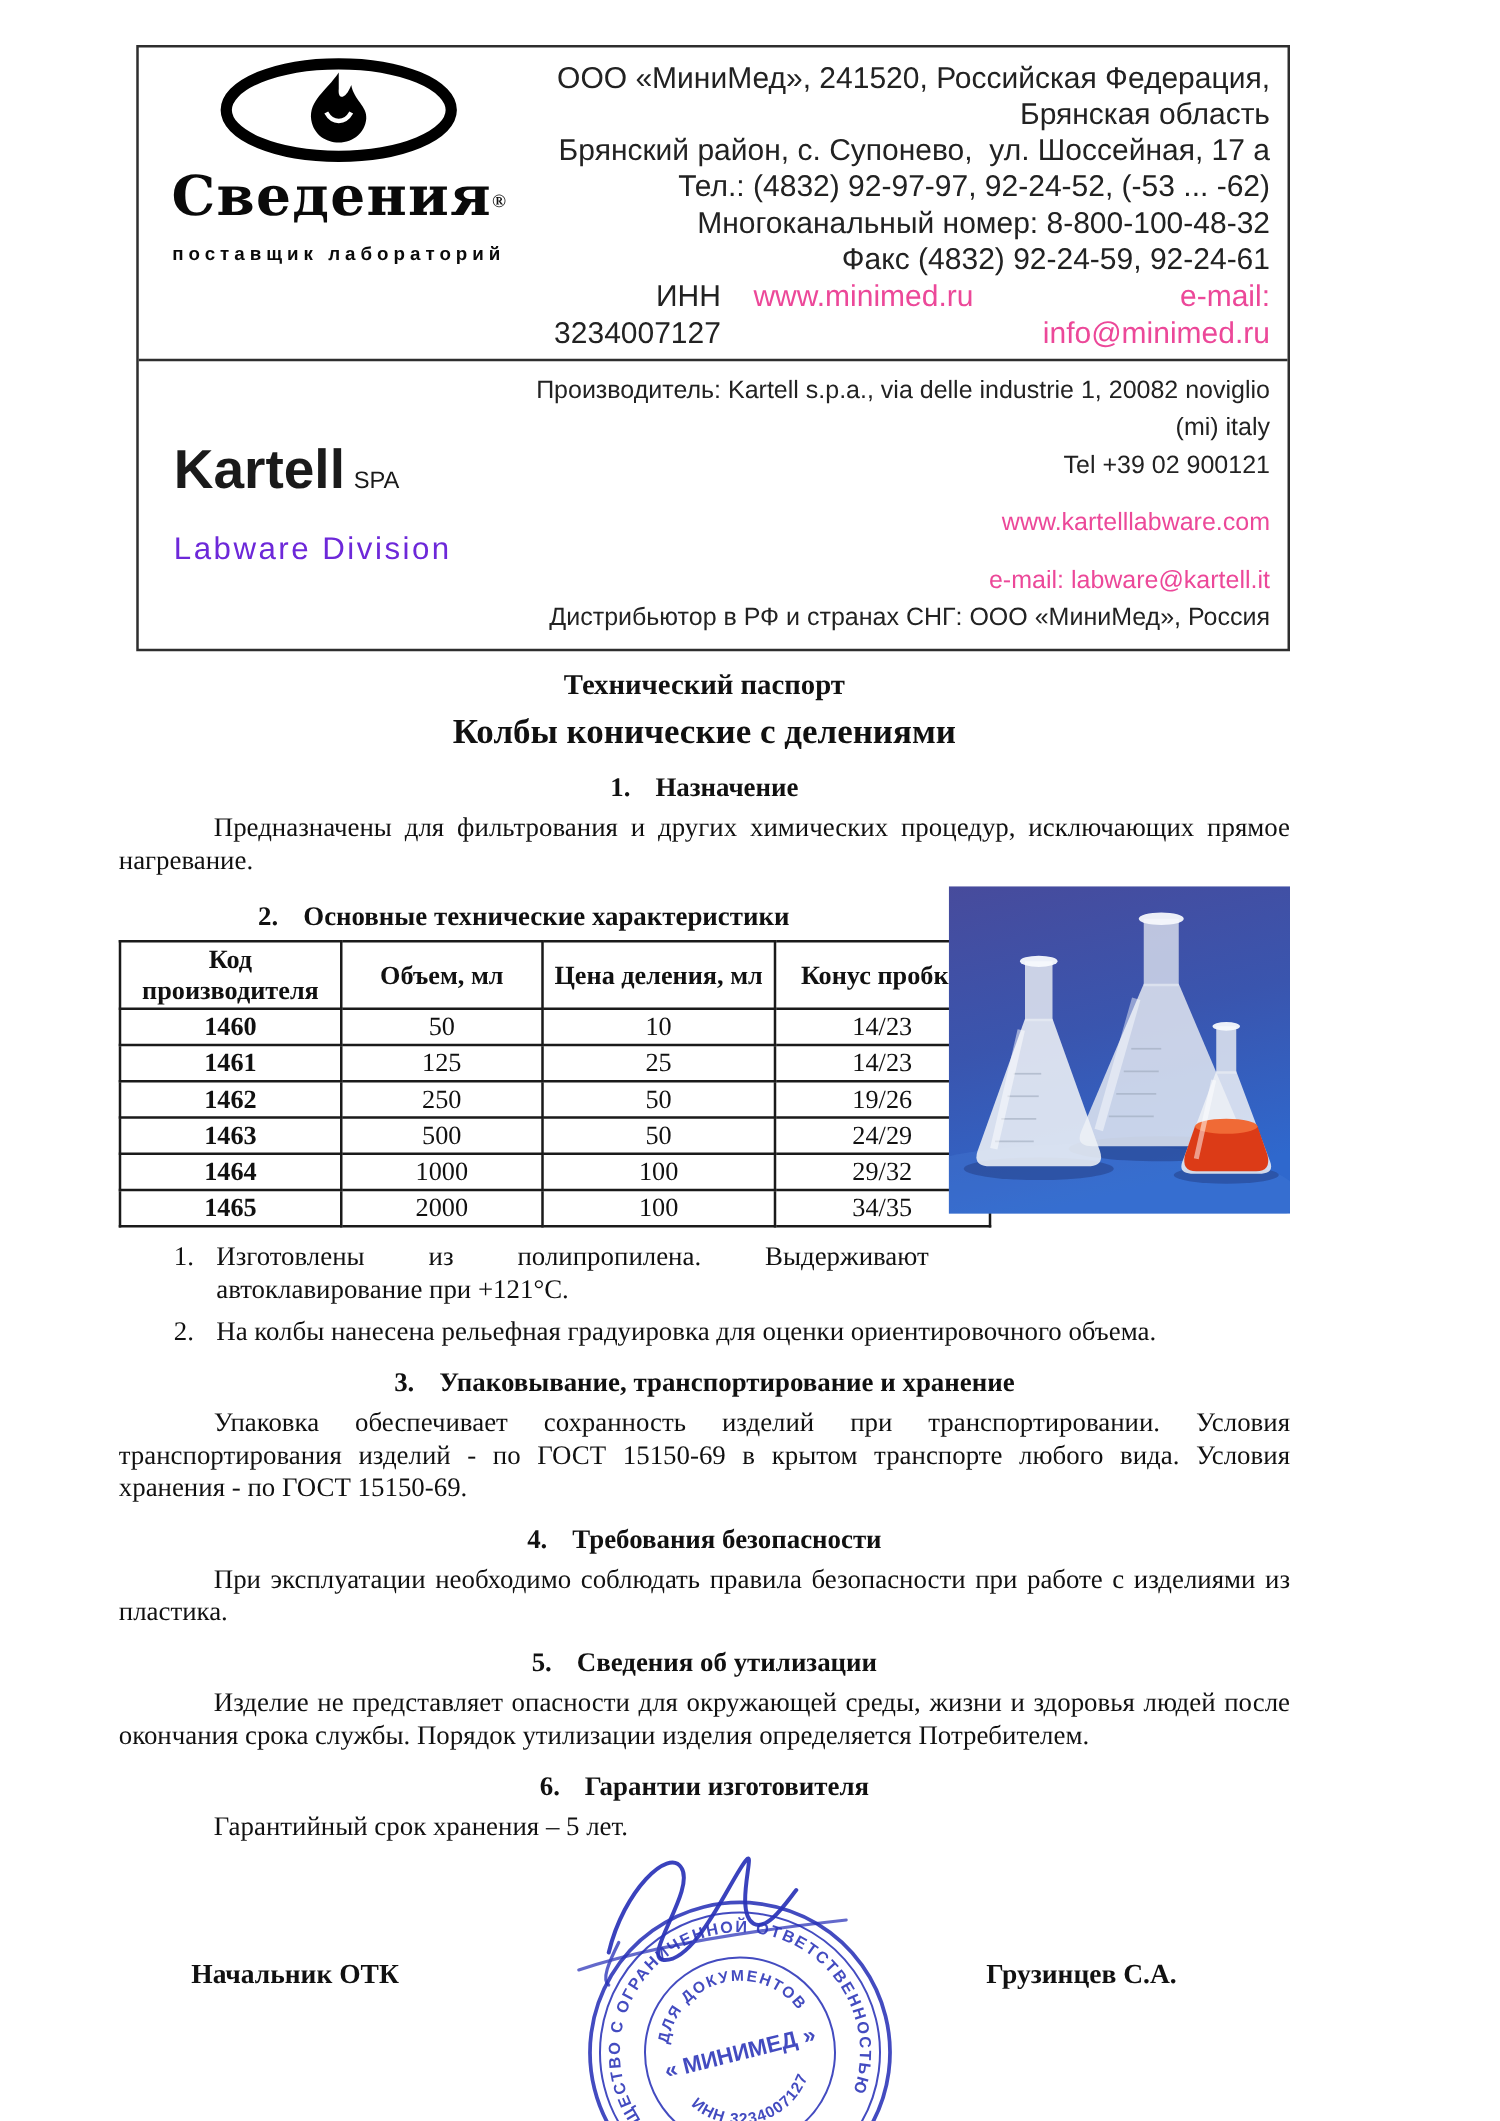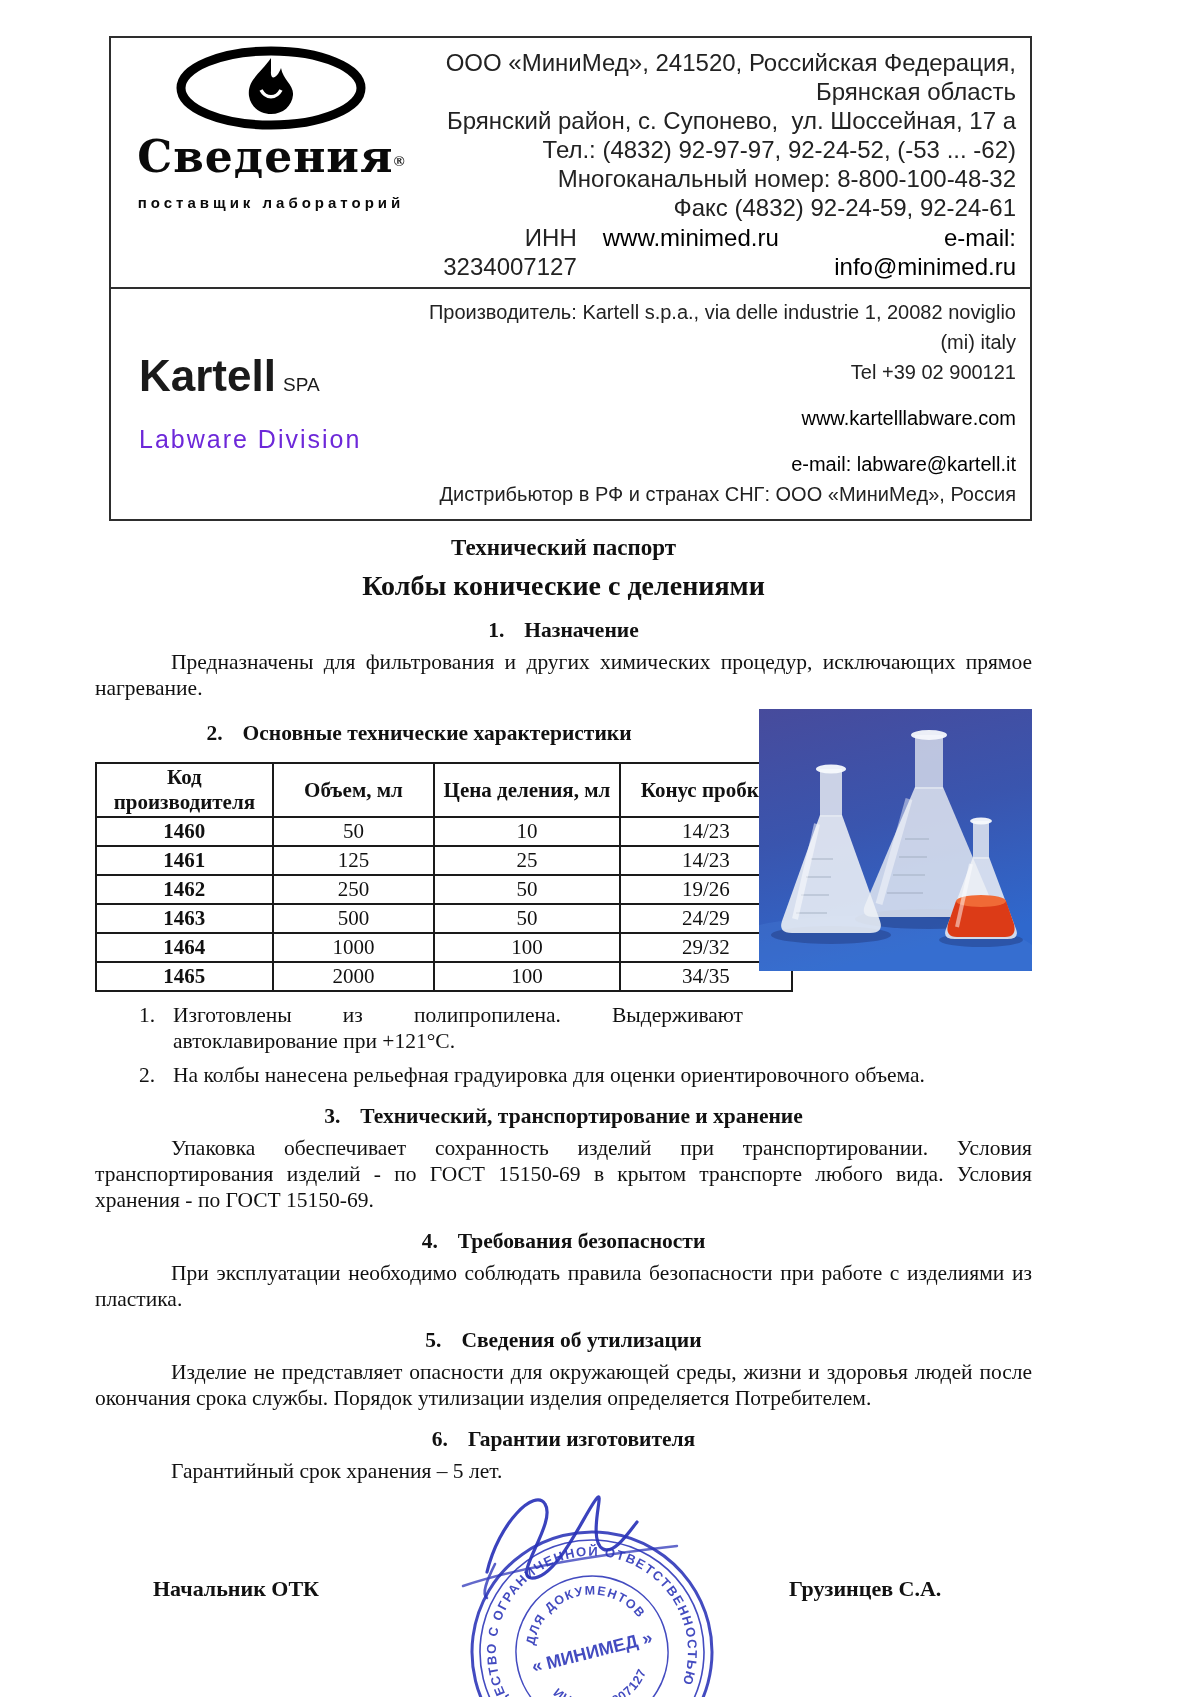--- a/index.html
+++ b/index.html
@@ -15,39 +15,39 @@
   .hrow.top { padding:8px 14px 6px 10px; }
   .hrow.bottom { border-top:2px solid #2e2e2e; padding:8px 14px 10px 14px; align-items:center; }
   .logo-col { width:300px; text-align:center; }
   .brand-line { line-height:46px; white-space:nowrap; }
   .brand { font-family:"DejaVu Serif", serif; font-weight:bold; font-size:44px; letter-spacing:1px; color:#0a0a0a; }
   .reg { font-size:15px; vertical-align:super; font-weight:bold; }
   .tagline { font-family:"Liberation Sans", sans-serif; font-weight:bold; font-size:15px; letter-spacing:4px; margin-top:4px; color:#0a0a0a; }
   .contact-col { flex:1; text-align:right; font-family:"Liberation Sans", sans-serif; font-size:24px; line-height:29px; color:#222; padding-top:2px; }
   .cline { white-space:pre-wrap; }
   .inn-line { display:flex; justify-content:flex-end; gap:26px; margin-top:1px; }
-  .lnk { color:#000000; }
+  .lnk { color:#ec4899; }
   .kartell-col { width:300px; padding-left:14px; }
   .kartell-line { line-height:46px; white-space:nowrap; }
   .kartell { font-family:"Liberation Sans", sans-serif; font-weight:bold; font-size:44px; color:#1a1a1a; }
   .spa { font-family:"Liberation Sans", sans-serif; font-weight:normal; font-size:19px; margin-left:7px; color:#1a1a1a; }
   .division { font-family:"Liberation Sans", sans-serif; font-size:25px; letter-spacing:2px; color:#6d28d9; margin-top:16px; }
   .mfr-col { flex:1; text-align:right; font-family:"Liberation Sans", sans-serif; font-size:20px; line-height:30px; color:#222; }
   .mfr-tel-line { display:flex; justify-content:flex-end; gap:16px;flex-direction:column; }
   
   .doc-type { text-align:center; font-weight:bold; font-size:23px; margin-top:14px; }
   .doc-title { text-align:center; font-weight:bold; font-size:28px; margin-top:9px; }
   .sec-head { text-align:center; font-weight:bold; font-size:21.5px; margin:16px 0 6px 0; }
   .sec-head .num { margin-right:20px; }
   .body-text { font-size:21.5px; line-height:26px; text-align:justify; text-indent:76px; margin:2px 0 4px 0; }
   
   .row2 { display:flex; margin-top:2px; }
   .left-col { width:648px; }
   .right-col { flex:1; display:flex; justify-content:flex-end; align-items:flex-start; padding-top:4px; }
-  .spec-table { border-collapse:collapse; margin-top:16px; width:698px; }
+  .spec-table { border-collapse:collapse; margin-top:6px; width:698px; }
   .spec-table th, .spec-table td {
     border:2px solid #1a1a1a; text-align:center; vertical-align:middle;
     font-size:21px; line-height:25px; padding:1px 4px;
   }
   .spec-table th { font-weight:bold; }
   .spec-table td.code { font-weight:bold; }
   .note { display:flex; margin-top:10px; font-size:21.5px; line-height:26px; }
   .note .n { width:34px; margin-left:44px; flex:none; }
   .note .t { flex:1; text-align:justify; }
   .note.full { margin-top:8px; }
@@ -232,21 +232,21 @@
         </g>
       </svg>
     </div>
   </div>
   <div class="note full">
     <span class="n">2.</span>
     <span class="t">На колбы нанесена рельефная градуировка для оценки ориентировочного объема.</span>
   </div>
 
   <div class="sec-head">
-    <span class="num">3.</span><span>Технический, транспортирование и хранение</span>
+    <span class="num">3.</span><span>Упаковывание, транспортирование и хранение</span>
   </div>
   <p class="body-text">Упаковка обеспечивает сохранность изделий при транспортировании. Условия транспортирования изделий - по ГОСТ 15150-69 в крытом транспорте любого вида. Условия хранения - по ГОСТ 15150-69.</p>
 
   <div class="sec-head">
     <span class="num">4.</span><span>Требования безопасности</span>
   </div>
   <p class="body-text">При эксплуатации необходимо соблюдать правила безопасности при работе с изделиями из пластика.</p>
 
   <div class="sec-head">
     <span class="num">5.</span><span>Сведения об утилизации</span>

